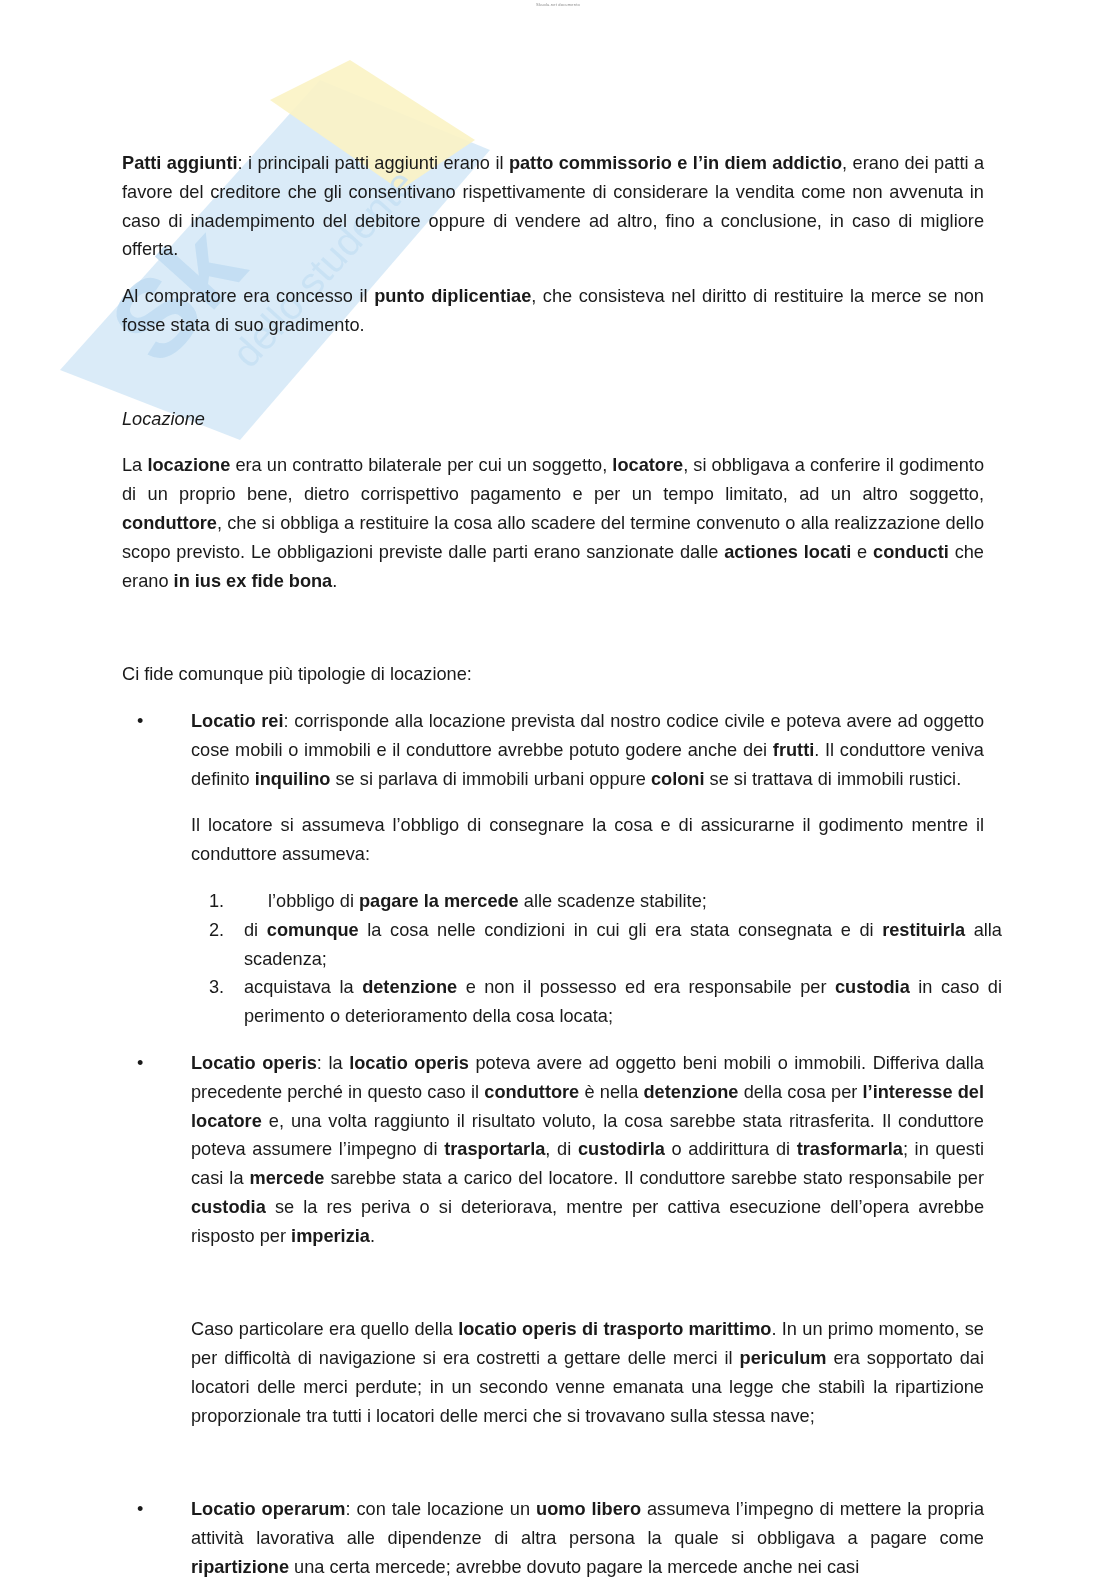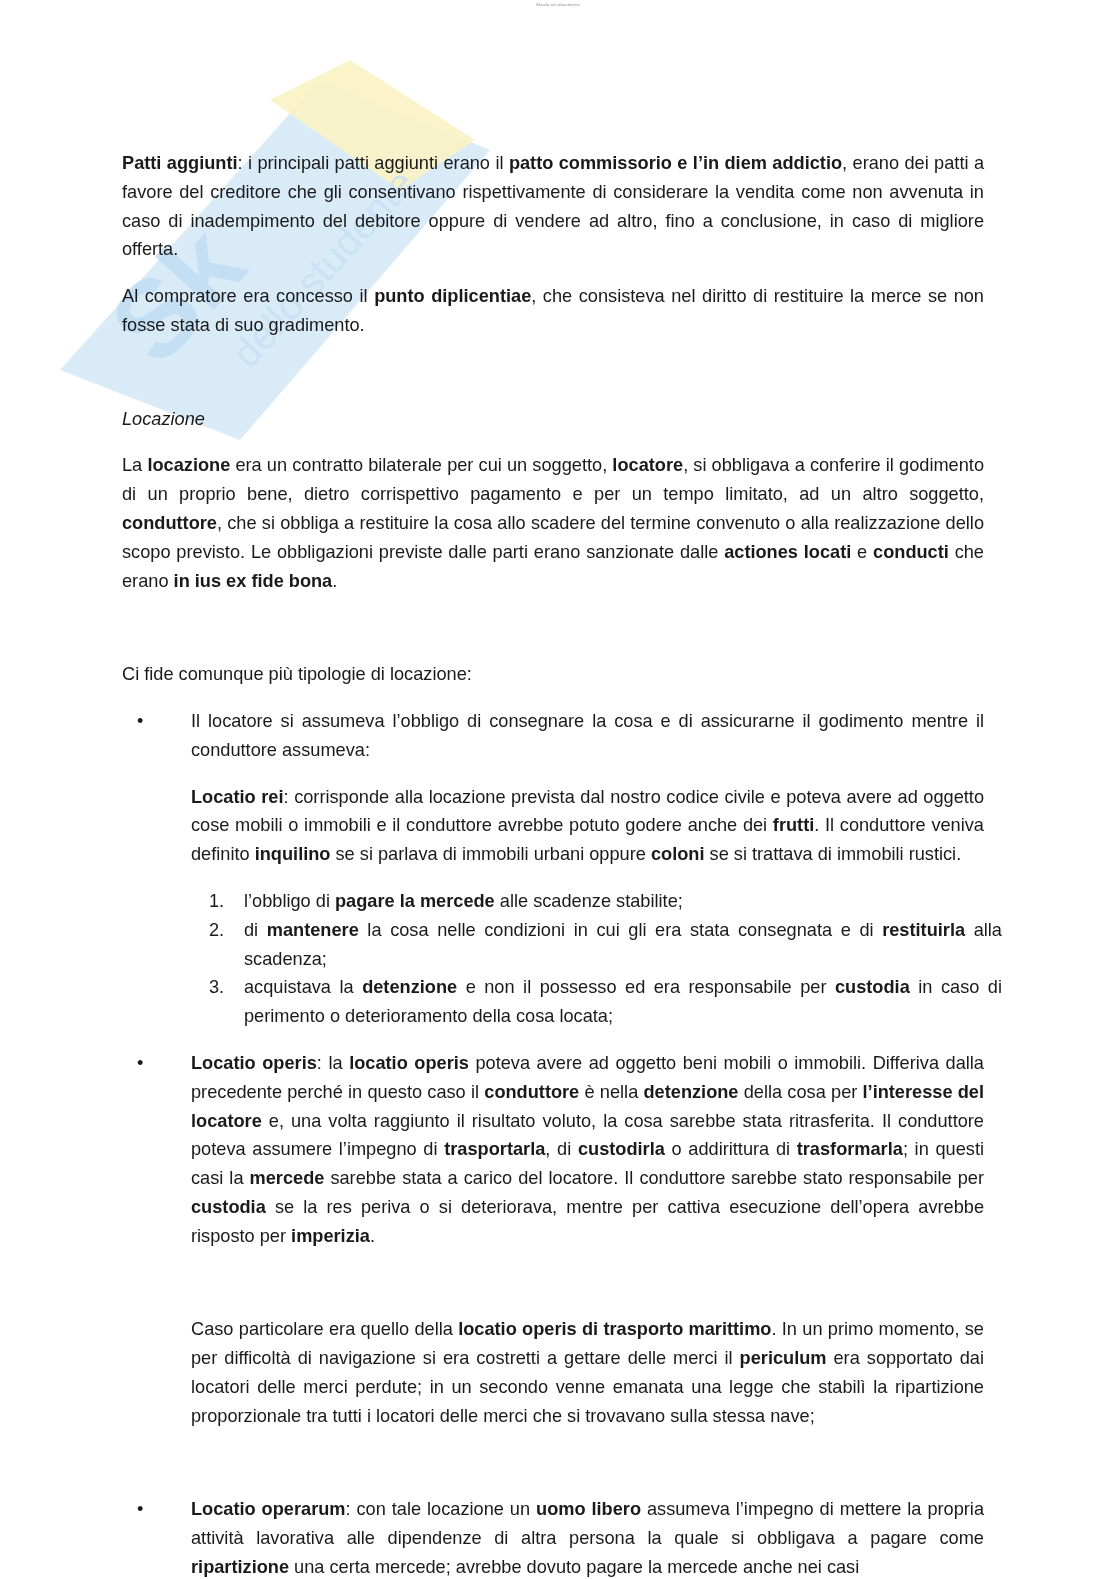--- a/index.html
+++ b/index.html
@@ -39,30 +39,30 @@
   <p class="just"><b>Patti aggiunti</b>: i principali patti aggiunti erano il <b>patto commissorio e l’in diem addictio</b>, erano dei patti a favore del creditore che gli consentivano rispettivamente di considerare la vendita come non avvenuta in caso di inadempimento del debitore oppure di vendere ad altro, fino a conclusione, in caso di migliore offerta.</p>
   <p class="just">Al compratore era concesso il <b>punto diplicentiae</b>, che consisteva nel diritto di restituire la merce se non fosse stata di suo gradimento.</p>
   <div class="gap"></div>
   <p class="section-title">Locazione</p>
   <p class="just">La <b>locazione</b> era un contratto bilaterale per cui un soggetto, <b>locatore</b>, si obbligava a conferire il godimento di un proprio bene, dietro corrispettivo pagamento e per un tempo limitato, ad un altro soggetto, <b>conduttore</b>, che si obbliga a restituire la cosa allo scadere del termine convenuto o alla realizzazione dello scopo previsto. Le obbligazioni previste dalle parti erano sanzionate dalle <b>actiones locati</b> e <b>conducti</b> che erano <b>in ius ex fide bona</b>.</p>
   <div class="gap"></div>
   <p>Ci fide comunque più tipologie di locazione:</p>
   <ul class="bullets" id="bullet-list">
       <li>
         <span class="bullet">•</span>
+        <p class="just"><b>Locatio rei</b>: corrisponde alla locazione prevista dal nostro codice civile e poteva avere ad oggetto cose mobili o immobili e il conduttore avrebbe potuto godere anche dei <b>frutti</b>.  Il conduttore veniva definito <b>inquilino</b> se si parlava di immobili urbani oppure <b>coloni</b> se si trattava di immobili rustici.</p>
         <p class="just">Il locatore si assumeva l’obbligo di consegnare la cosa e di assicurarne il godimento mentre il conduttore assumeva:</p>
-        <p class="just"><b>Locatio rei</b>: corrisponde alla locazione prevista dal nostro codice civile e poteva avere ad oggetto cose mobili o immobili e il conduttore avrebbe potuto godere anche dei <b>frutti</b>.  Il conduttore veniva definito <b>inquilino</b> se si parlava di immobili urbani oppure <b>coloni</b> se si trattava di immobili rustici.</p>
         <ol class="nums">
           <li>
             <span class="num">1.</span>
-            <span class="just" style="display: block;">l’obbligo di <b>pagare la mercede</b> alle scadenze stabilite;</span>
+            <span class="just" style="display: block; margin-left: 24px;">l’obbligo di <b>pagare la mercede</b> alle scadenze stabilite;</span>
           </li>
           <li>
             <span class="num">2.</span>
-            <span class="just" style="display: block;">di <b>mantenere</b> la cosa nelle condizioni in cui gli era stata consegnata e di <b>restituirla</b> alla scadenza;</span>
+            <span class="just" style="display: block;">di <b>comunque</b> la cosa nelle condizioni in cui gli era stata consegnata e di <b>restituirla</b> alla scadenza;</span>
           </li>
           <li>
             <span class="num">3.</span>
             <span class="just" style="display: block;">acquistava la <b>detenzione</b> e non il possesso ed era responsabile per <b>custodia</b> in caso di perimento o deterioramento della cosa locata;</span>
           </li>
         </ol>
       </li>
       <li>
         <span class="bullet">•</span>
         <p class="just"><b>Locatio operis</b>: la <b>locatio operis</b> poteva avere ad oggetto beni mobili o immobili. Differiva dalla precedente perché in questo caso il <b>conduttore</b> è nella <b>detenzione</b> della cosa per <b>l’interesse del locatore</b> e, una volta raggiunto il risultato voluto, la cosa sarebbe stata ritrasferita. Il conduttore poteva assumere l’impegno di <b>trasportarla</b>, di <b>custodirla</b> o addirittura di <b>trasformarla</b>; in questi casi la <b>mercede</b> sarebbe stata a carico del locatore. Il conduttore sarebbe stato responsabile per <b>custodia</b> se la res periva o si deteriorava, mentre per cattiva esecuzione dell’opera avrebbe risposto per <b>imperizia</b>.</p>

